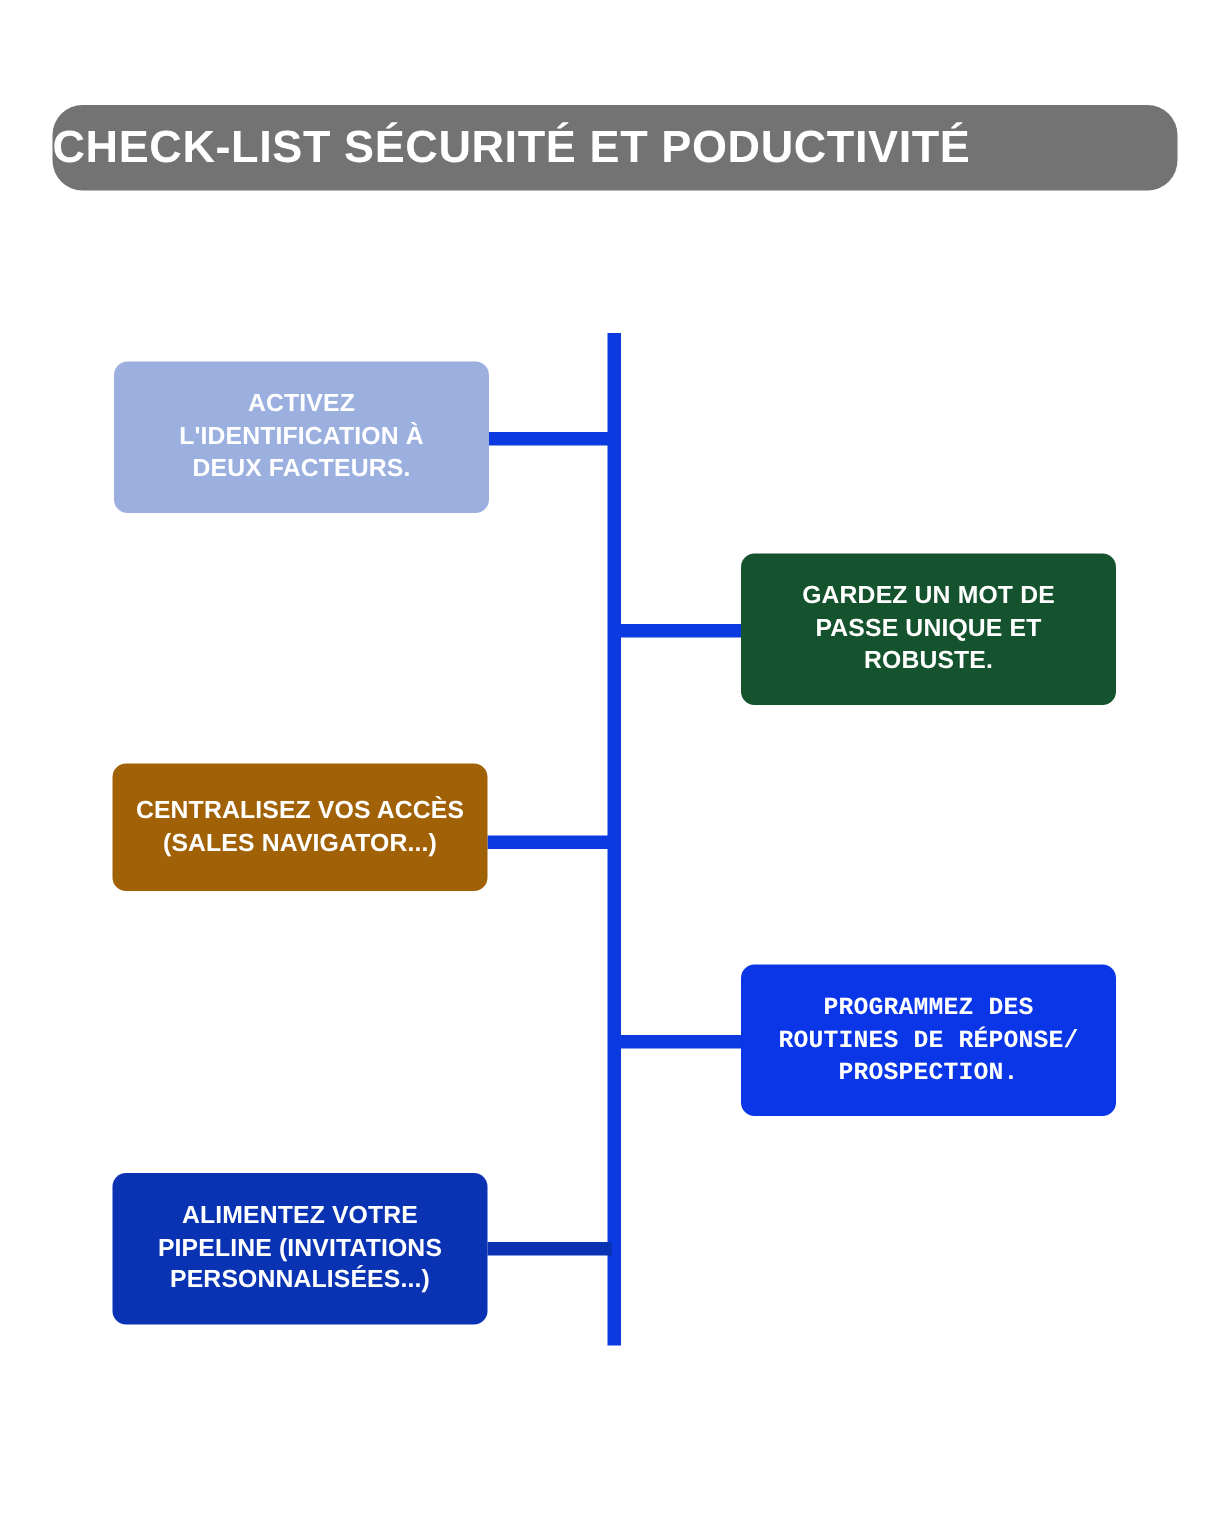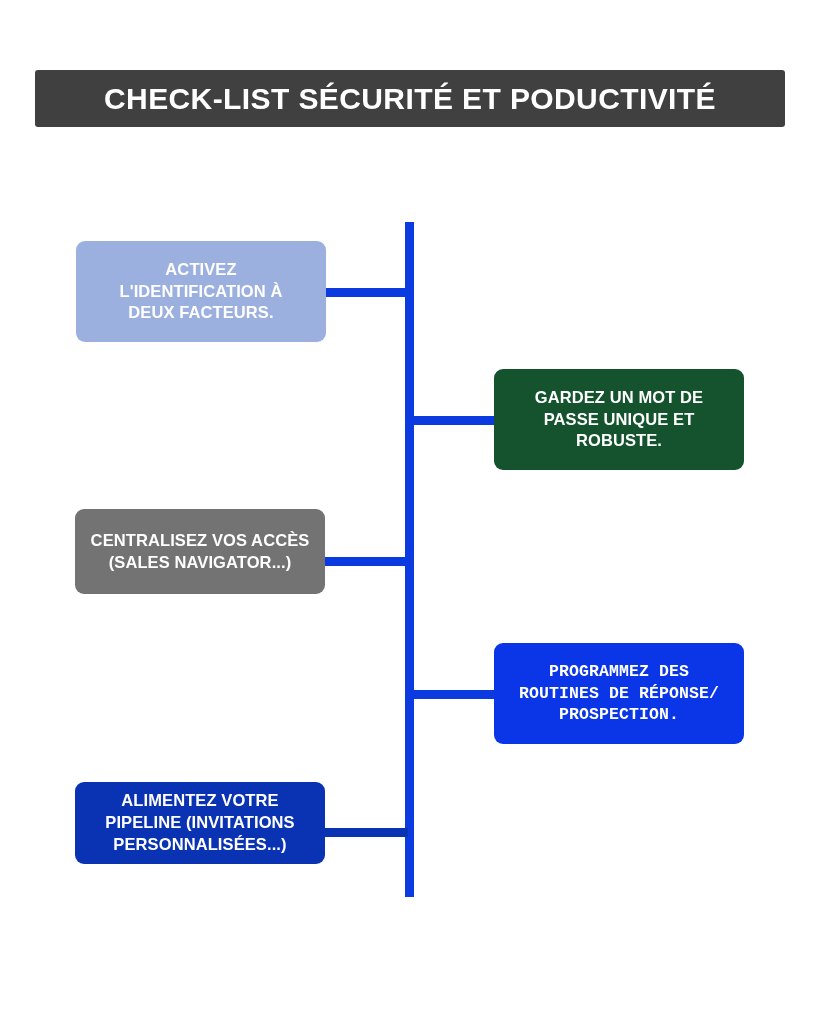--- a/index.html
+++ b/index.html
@@ -22,25 +22,24 @@
     background: #ffffff;
   }
 
   
   .title-bar {
     position: absolute;
     left: 35px;
     top: 70px;
     width: 750px;
     height: 57px;
-    border-radius: 3px;
-    background: #404040;
+    border-radius: 20px;
+    background: #737373;
     display: flex;
     align-items: center;
-    justify-content: center;
     box-sizing: border-box;
   }
   .title-text {
     color: #ffffff;
     font-size: 30px;
     font-weight: bold;
     letter-spacing: 0.4px;
     line-height: 1;
     white-space: nowrap;
     text-align: center;
@@ -82,27 +81,27 @@
     letter-spacing: 0.1px;
   }
 
   
   #box-1 { left: 76px;  top: 241px; width: 250px; height: 101px; background: #9cb0e0; }
   #conn-1 { left: 326px; top: 288px; width: 82px;  background: #0b3be0; }
 
   #box-2 { left: 494px; top: 369px; width: 250px; height: 101px; background: #14532d; }
   #conn-2 { left: 411px; top: 416px; width: 86px;  background: #0b3be0; }
 
-  #box-3 { left: 75px;  top: 509px; width: 250px; height: 85px;  background: #737373; justify-content: center; }
+  #box-3 { left: 75px;  top: 509px; width: 250px; height: 85px;  background: #a16207; justify-content: center; }
   #conn-3 { left: 325px; top: 557px; width: 83px;  background: #0b3be0; }
 
   #box-4 { left: 494px; top: 643px; width: 250px; height: 101px; background: #0a36e8; font-family: Liberation Mono, monospace; }
   #conn-4 { left: 411px; top: 690px; width: 86px;  background: #0b3be0; }
 
-  #box-5 { left: 75px;  top: 782px; width: 250px; height: 82px; background: #0a33b4; }
+  #box-5 { left: 75px;  top: 782px; width: 250px; height: 101px; background: #0a33b4; }
   #conn-5 { left: 325px; top: 828px; width: 83px;  background: #0a33b4; }
 </style>
 </head>
 <body>
 
 <div id="canvas">
 
   <div class="title-bar">
     <div class="title-text">CHECK-LIST SÉCURITÉ ET PODUCTIVITÉ</div>
   </div>

